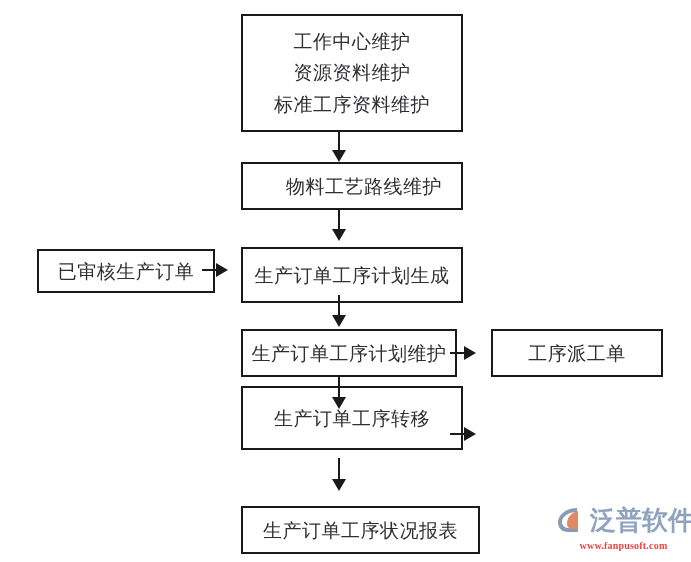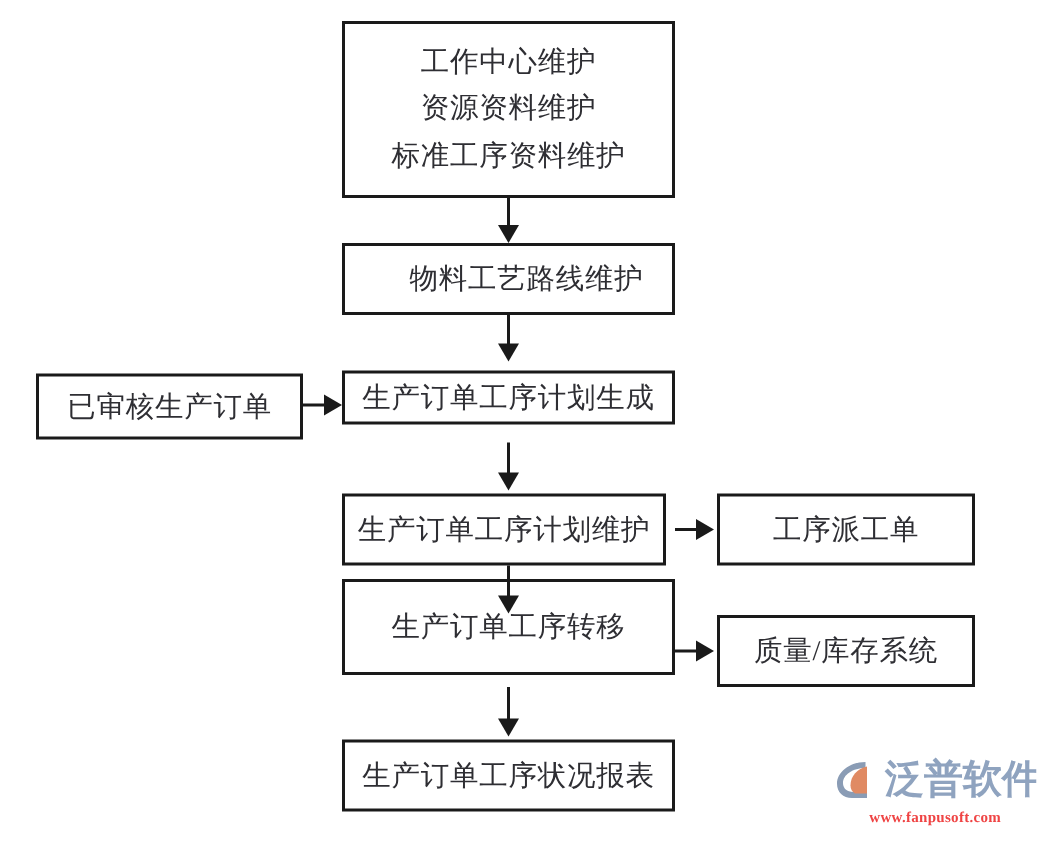--- a/index.html
+++ b/index.html
@@ -25,20 +25,21 @@
     display: flex;
     flex-direction: column;
     align-items: center;
     justify-content: center;
     color: #2e2e33;
     font-size: 19px;
     line-height: 1.0;
     letter-spacing: 0.5px;
     white-space: nowrap;
     font-family: "Liberation Serif", "DejaVu Serif", serif;
+    margin-left: 13px;
   }
   .node .line {
     display: block;
     padding: 2px 0;
   }
   .node.multi { justify-content: space-around; padding: 10px 0; }
 
   
   .conn-v {
     position: absolute;
@@ -123,41 +124,38 @@
   </div>
 
   <div class="node" style="left:228px; top:162px; width:222px; height:48px;padding-left:24px;">
     <span class="line">物料工艺路线维护</span>
   </div>
 
   <div class="node" style="left:24px; top:249px; width:178px; height:44px;">
     <span class="line">已审核生产订单</span>
   </div>
 
-  <div class="node" style="left:228px; top:247px; width:222px; height:36px;">
+  <div class="node" style="left:228px; top:247px; width:222px; height:56px;">
     <span class="line">生产订单工序计划生成</span>
   </div>
 
   <div class="node" style="left:228px; top:329px; width:216px; height:48px;">
     <span class="line">生产订单工序计划维护</span>
   </div>
 
   <div class="node" style="left:478px; top:329px; width:172px; height:48px;">
     <span class="line">工序派工单</span>
   </div>
 
   <div class="node" style="left:228px; top:386px; width:222px; height:64px;">
     <span class="line">生产订单工序转移</span>
   </div>
 
-  <div class="node" style="left:478px; top:410px; width:172px; height:48px;">
-    <span class="line">质量/库存系统</span>
-  </div>
 
-  <div class="node" style="left:228px; top:493px; width:222px; height:48px;text-align:right;">
+  <div class="node" style="left:228px; top:506px; width:239px; height:48px;text-align:right;">
     <span class="line">生产订单工序状况报表</span>
   </div>
 
   <div class="conn-v" style="left:338px; top:132px; height:20px;"></div>
   <div class="arrow-down" style="left:332px; top:150px;"></div>
 
   <div class="conn-v" style="left:338px; top:210px; height:20px;"></div>
   <div class="arrow-down" style="left:332px; top:229px;"></div>
 
   <div class="conn-h" style="left:202px; top:269px; width:18px;"></div>

